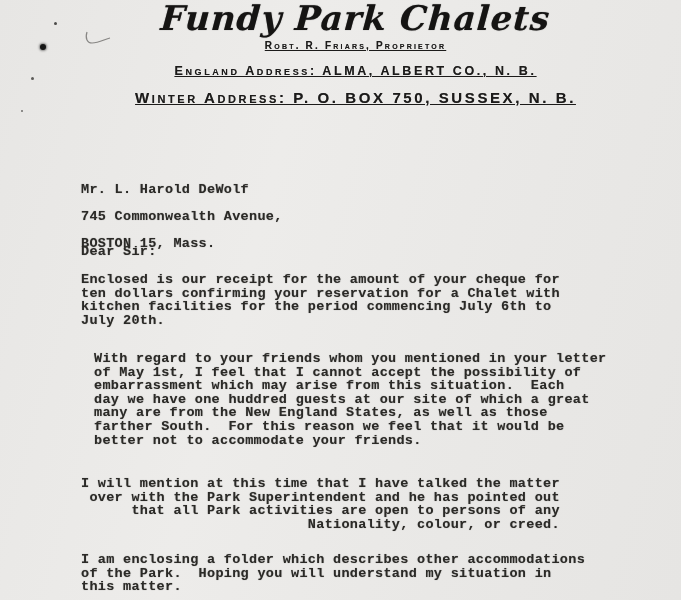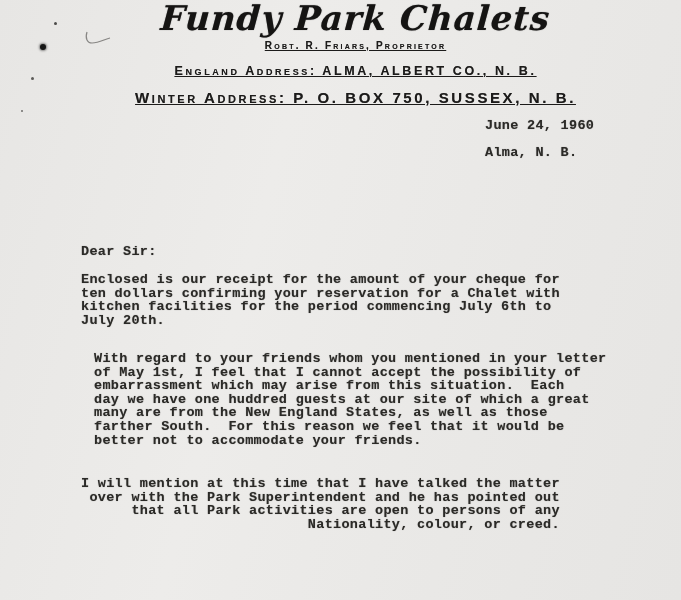--- a/index.html
+++ b/index.html
@@ -58,41 +58,45 @@
 
 <div class="page">
 
   <div class="letterhead">
     <div class="lh-title">Fundy Park Chalets</div>
     <div class="lh-sub lh-proprietor">Robt. R. Friars, Proprietor</div>
     <div class="lh-sub lh-summer">England Address: ALMA, ALBERT CO., N. B.</div>
     <div class="lh-sub lh-winter">Winter Address: P. O. BOX 750, SUSSEX, N. B.</div>
   </div>
 
-  <div class="tw dateline"><span>June 24, 1960</span><br>
-<span>Alma, N. B.</span></div>
 
+  <div class="tw recipient"><span>Mr. L. Harold DeWolf</span><br>
+<span>745 Commonwealth Avenue,</span><br>
+<span>BOSTON 15, Mass.</span></div>
 
   <div class="tw salutation">Dear Sir:</div>
 
   <div class="tw para-1">Enclosed is our receipt for the amount of your cheque for
 ten dollars confirming your reservation for a Chalet with
 kitchen facilities for the period commencing July 6th to
 July 20th.</div>
   <div class="tw para-2">With regard to your friends whom you mentioned in your letter
 of May 1st, I feel that I cannot accept the possibility of
 embarrassment which may arise from this situation.  Each
 day we have one huddred guests at our site of which a great
 many are from the New England States, as well as those
 farther South.  For this reason we feel that it would be
 better not to accommodate your friends.</div>
   <div class="tw para-3">I will mention at this time that I have talked the matter
 over with the Park Superintendent and he has pointed out
 that all Park activities are open to persons of any
 Nationality, colour, or creed.</div>
+  <div class="tw para-4">I am enclosing a folder which describes other accommodations
+of the Park.  Hoping you will understand my situation in
+this matter.</div>
 
   <div class="speck speck-a"></div>
   <div class="speck speck-b"></div>
   <div class="speck speck-c"></div>
   <div class="speck speck-d"></div>
   <svg class="hair" width="30" height="20">
     <path d="M4,2 C2,8 4,13 9,13 C16,13 22,9 27,8" stroke="#6e6d6a" stroke-width="1.2" fill="none" opacity="0.8"></path>
   </svg>
 
 </div>

